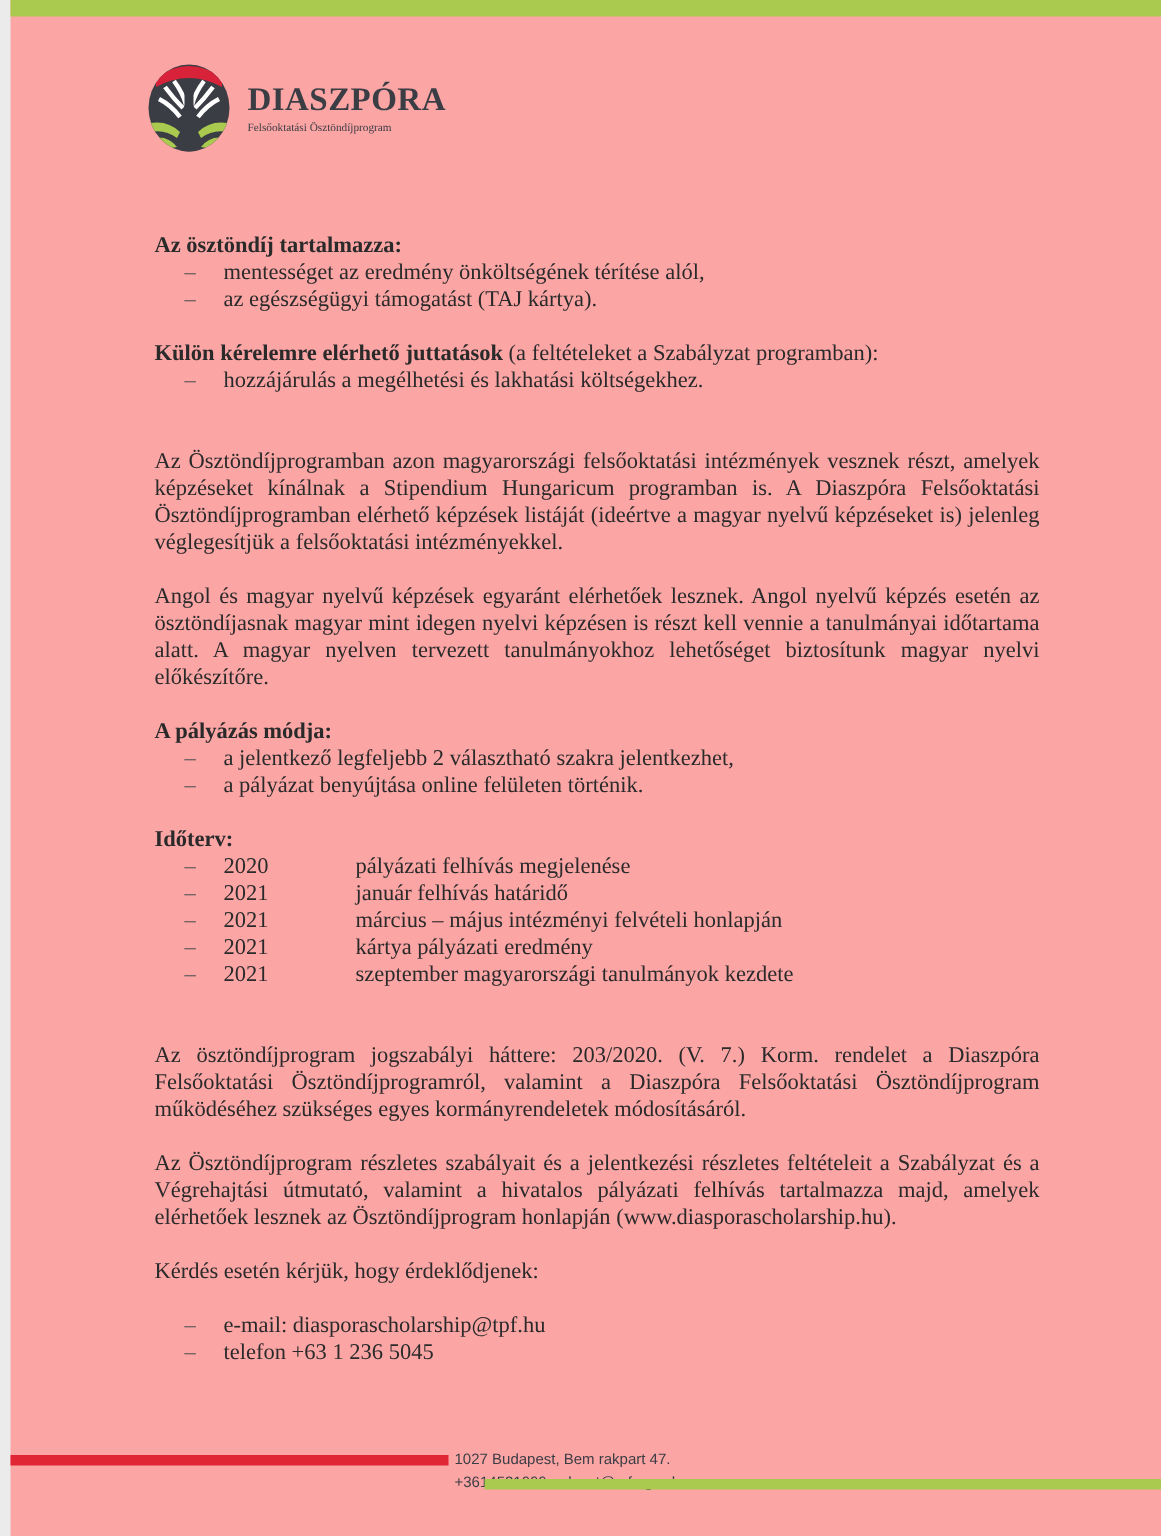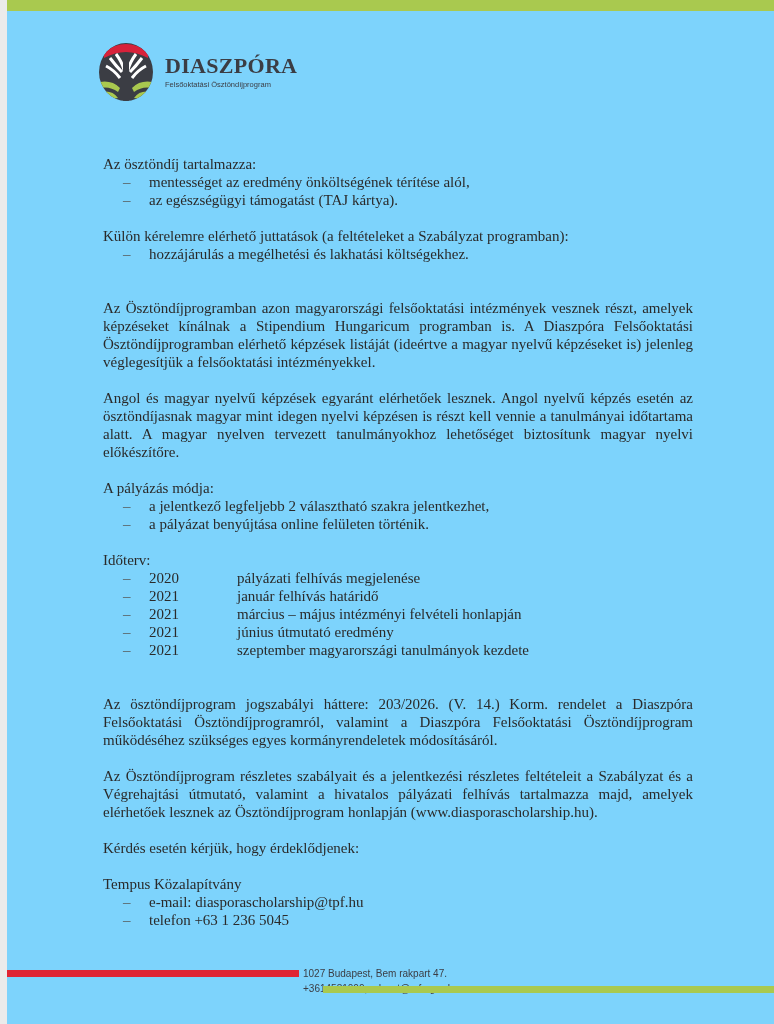--- a/index.html
+++ b/index.html
@@ -4,31 +4,31 @@
 <style>
   html, body { margin: 0; padding: 0; }
   body {
     width: 774px; height: 1024px; overflow: hidden;
     background: #ebebeb; position: relative;
     font-family: "Liberation Serif", "DejaVu Serif", serif;
     color: #2a2a2a;
   }
   .page {
     position: absolute; left: 7px; top: 0; width: 767px; height: 1024px;
-    background: #7dd3fc;
+    background: #fca5a5;
   }
   .topbar { position: absolute; left: 0; top: 0; width: 767px; height: 11px; background: #a9c94f; }
   .logo { position: absolute; left: 89px; top: 42px; display: flex; align-items: center; }
   .logo svg { width: 60px; height: 60px; }
   .logo-text { margin-left: 9px; }
   .logo-title { font-family: "Liberation Serif", serif; font-weight: bold; font-size: 22px; color: #3b3d44; letter-spacing: 0.3px; line-height: 22px; }
-  .logo-sub { font-family: Liberation Sans, sans-serif; font-size: 7.5px; color: #3b3d44; margin-top: 3px; }
+  .logo-sub { font-family: Liberation Serif, serif; font-size: 7.5px; color: #3b3d44; margin-top: 3px; }
 
   .content { position: absolute; left: 96px; top: 155px; width: 590px; font-size: 15px; line-height: 18px; }
-  .h { font-weight: normal; }
+  .h { font-weight: bold; }
   .para { text-align: justify; }
   ul.dash { list-style: none; margin: 0; padding: 0; }
   ul.dash li { position: relative; padding-left: 46px; }
   ul.dash li .dash { position: absolute; left: 20px; top: 0; color: #555; }
   .gap1 { height: 18px; }
   .tl-row { position: relative; padding-left: 46px; }
   .tl-row .dash { position: absolute; left: 20px; top: 0; color: #555; }
   .tl-year { display: inline-block; width: 88px; }
   .link { color: #2a2a2a; }
 
@@ -85,32 +85,31 @@
     <ul class="dash">
       <li><span class="dash">–</span><span>a jelentkező legfeljebb 2 választható szakra jelentkezhet,</span></li>
       <li><span class="dash">–</span><span>a pályázat benyújtása online felületen történik.</span></li>
     </ul>
     <div class="gap1"></div>
     <div class="h">Időterv:</div>
     <div>
       <div class="tl-row"><span class="dash">–</span><span class="tl-year">2020</span><span>pályázati felhívás megjelenése</span></div>
       <div class="tl-row"><span class="dash">–</span><span class="tl-year">2021</span><span>január felhívás határidő</span></div>
       <div class="tl-row"><span class="dash">–</span><span class="tl-year">2021</span><span>március – május intézményi felvételi honlapján</span></div>
-      <div class="tl-row"><span class="dash">–</span><span class="tl-year">2021</span><span>június útmutató eredmény</span></div>
+      <div class="tl-row"><span class="dash">–</span><span class="tl-year">2021</span><span>kártya pályázati eredmény</span></div>
       <div class="tl-row"><span class="dash">–</span><span class="tl-year">2021</span><span>szeptember magyarországi tanulmányok kezdete</span></div>
     </div>
     <div class="gap1"></div>
     <div class="gap1"></div>
-    <div class="para">Az ösztöndíjprogram jogszabályi háttere: 203/2026. (V. 14.) Korm. rendelet a Diaszpóra Felsőoktatási Ösztöndíjprogramról, valamint a Diaszpóra Felsőoktatási Ösztöndíjprogram működéséhez szükséges egyes kormányrendeletek módosításáról.</div>
+    <div class="para">Az ösztöndíjprogram jogszabályi háttere: 203/2020. (V. 7.) Korm. rendelet a Diaszpóra Felsőoktatási Ösztöndíjprogramról, valamint a Diaszpóra Felsőoktatási Ösztöndíjprogram működéséhez szükséges egyes kormányrendeletek módosításáról.</div>
     <div class="gap1"></div>
     <div class="para">Az Ösztöndíjprogram részletes szabályait és a jelentkezési részletes feltételeit a Szabályzat és a Végrehajtási útmutató, valamint a hivatalos pályázati felhívás tartalmazza majd, amelyek elérhetőek lesznek az Ösztöndíjprogram honlapján (www.diasporascholarship.hu).</div>
     <div class="gap1"></div>
     <div>Kérdés esetén kérjük, hogy érdeklődjenek:</div>
     <div class="gap1"></div>
-    <div class="h">Tempus Közalapítvány</div>
     <ul class="dash">
       <li><span class="dash">–</span><span>e-mail: </span><a class="link">diasporascholarship@tpf.hu</a></li>
       <li><span class="dash">–</span><span>telefon +63 1 236 5045</span></li>
     </ul>
   </div>
 
   <div class="footer-red"></div>
   <div class="footer-addr">
     <div>1027 Budapest, Bem rakpart 47.</div>
     <div>+3614581000,mdasat@mfa.gov.hu</div>

